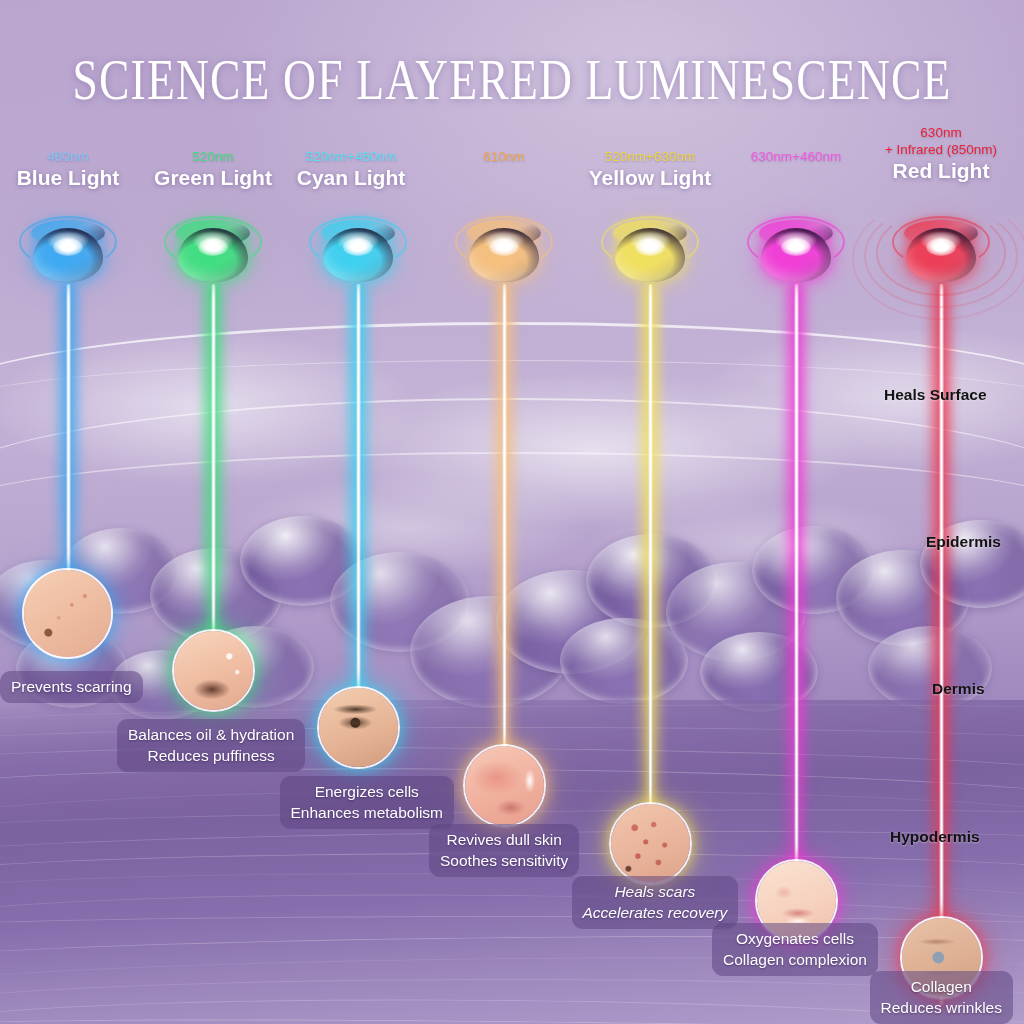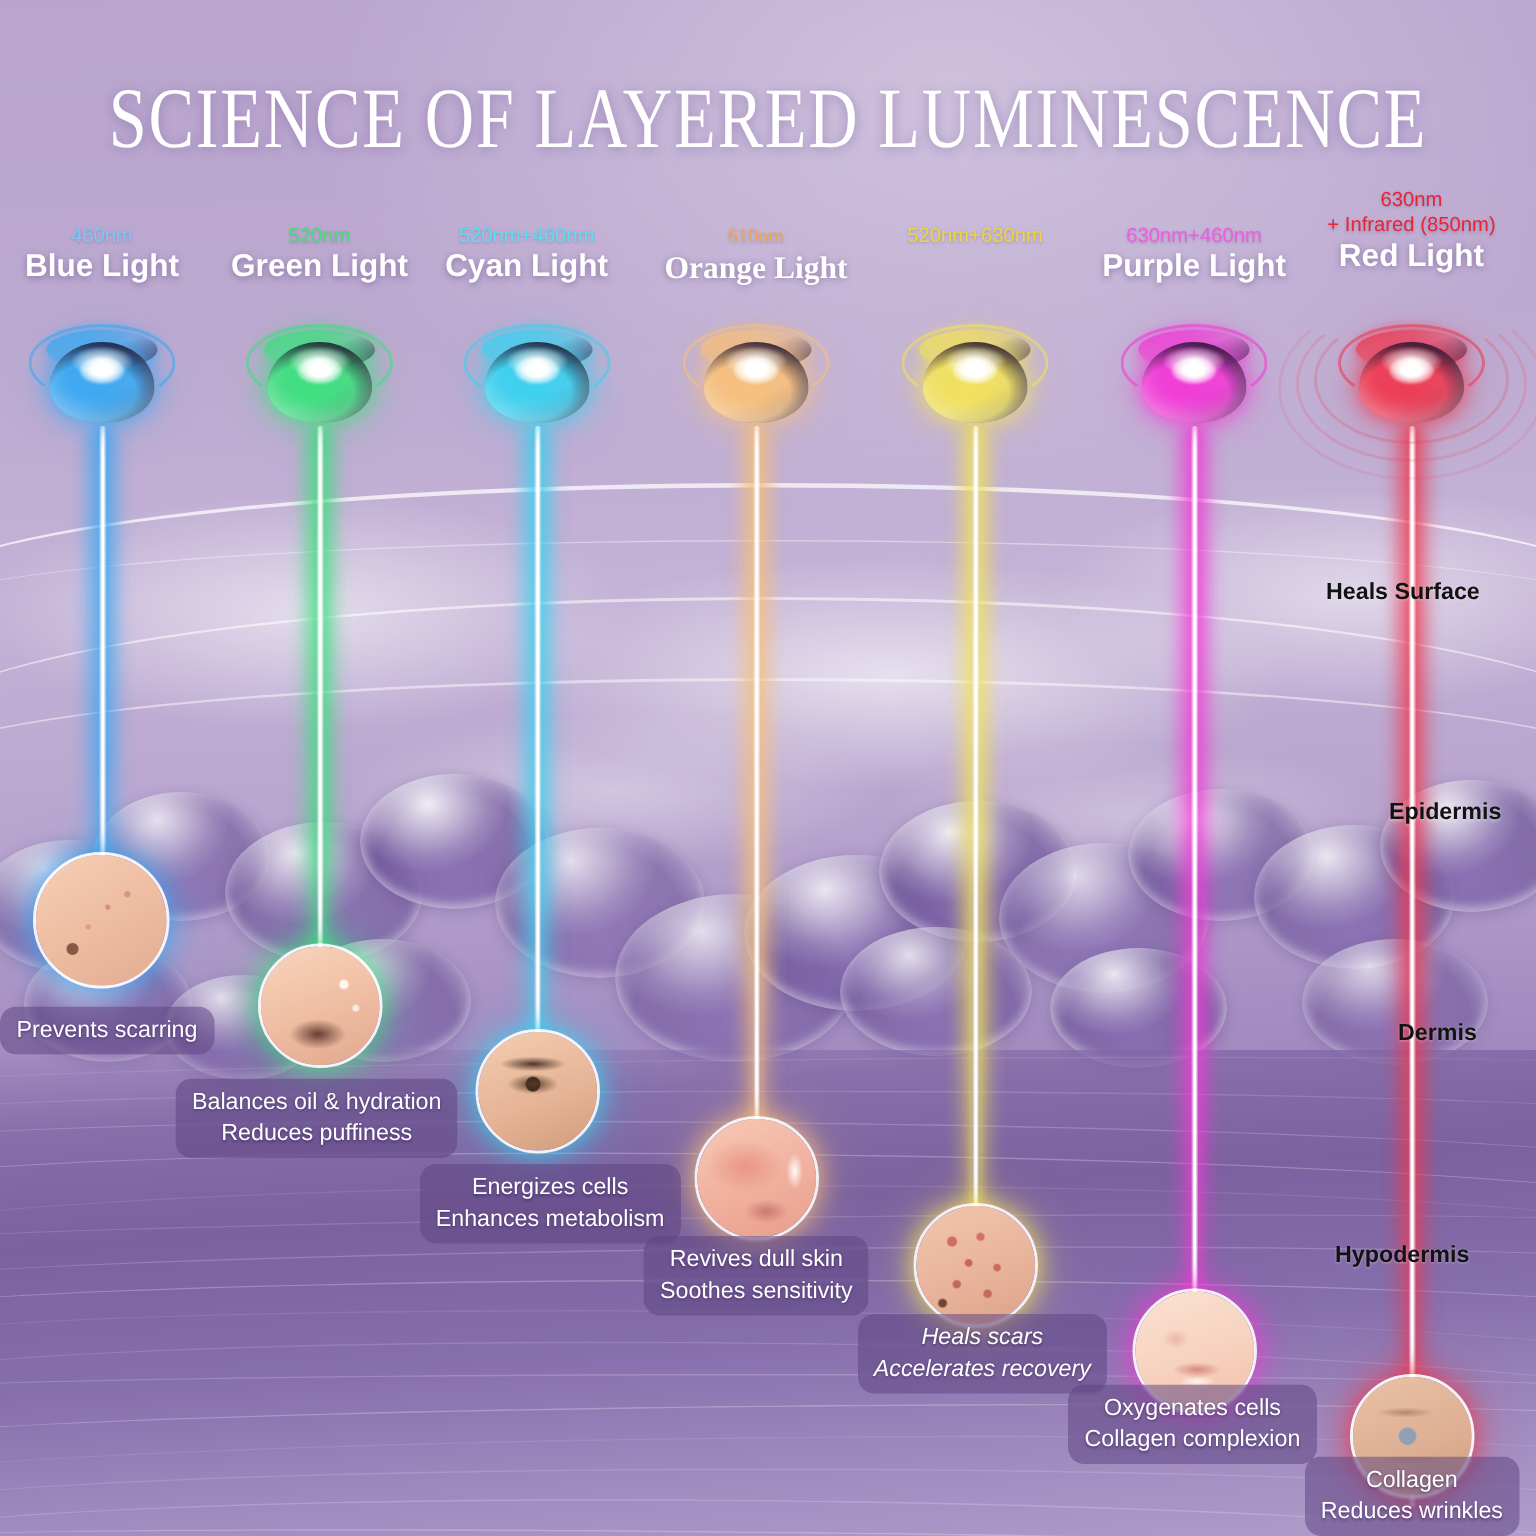--- a/index.html
+++ b/index.html
@@ -317,30 +317,29 @@
         <div class="lname">Blue Light</div>
       </div>
       <div class="col-head" style="left: 128px; top: 148px;">
         <div class="nm" style="color: rgb(67, 224, 122);">520nm</div>
         <div class="lname">Green Light</div>
       </div>
       <div class="col-head" style="left: 266px; top: 148px;">
         <div class="nm" style="color: rgb(88, 223, 242);">520nm+460nm</div>
         <div class="lname">Cyan Light</div>
       </div>
-      <div class="col-head" style="left: 419px; top: 148px; font-family: Liberation Serif, serif;">
+      <div class="col-head" style="left: 419px; top: 148px;">
         <div class="nm" style="color: rgb(242, 168, 74);">610nm</div>
-        <div class="lname">Orange Light</div>
       </div>
       <div class="col-head" style="left: 565px; top: 148px;">
         <div class="nm" style="color: rgb(236, 214, 56);">520nm+630nm</div>
+        <div class="lname">Yellow Light</div>
       </div>
       <div class="col-head" style="left: 711px; top: 148px;">
         <div class="nm" style="color: rgb(244, 90, 224);">630nm+460nm</div>
-        <div class="lname">Purple Light</div>
       </div>
       <div class="col-head" style="left: 856px; top: 124px;">
         <div class="nm two-line" style="color: rgb(234, 35, 53);"><span>630nm</span><br><span>+ Infrared (850nm)</span></div>
         <div class="lname">Red Light</div>
       </div>
     </div>
   <div id="chips">
       <div class="chip" style="top: 671px; left: 0px;"><span>Prevents scarring</span></div>
       <div class="chip" style="top: 719px; left: 117px;"><span>Balances oil &amp; hydration</span><br><span>Reduces puffiness</span></div>
       <div class="chip" style="top: 776px; left: 279.5px;"><span>Energizes cells</span><br><span>Enhances metabolism</span></div>

